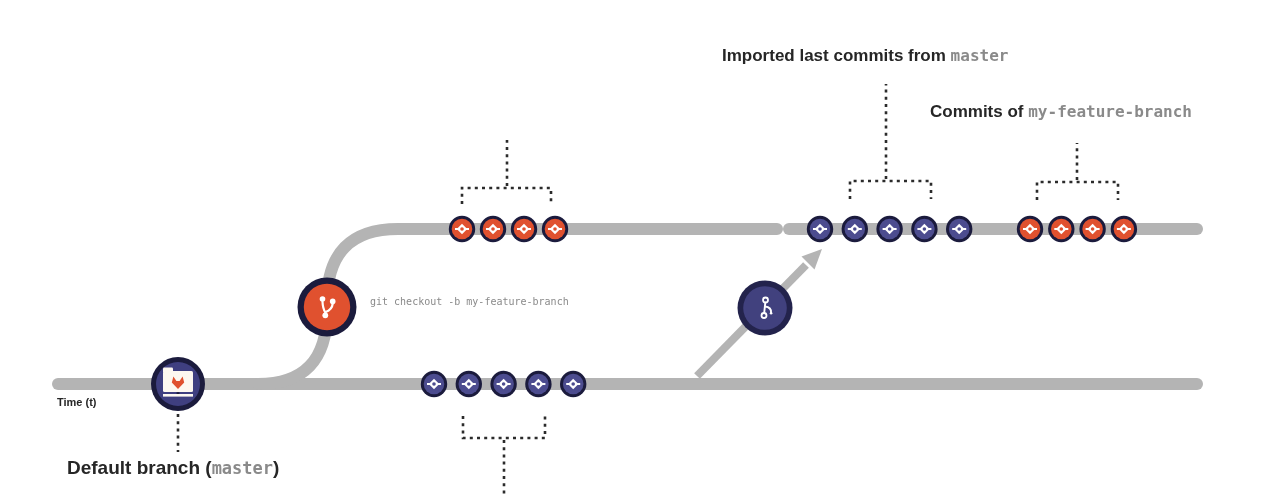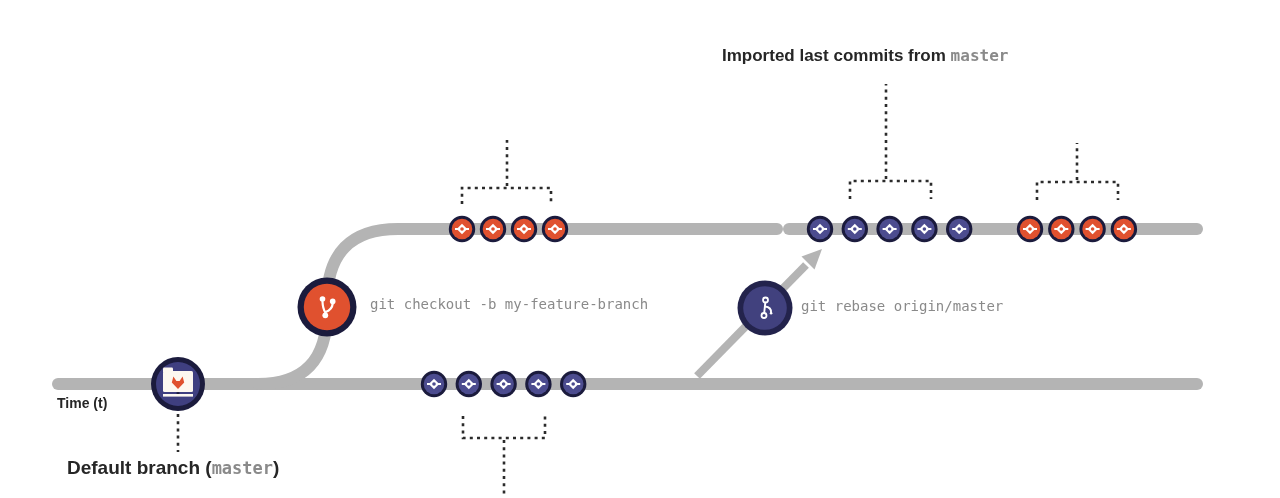--- a/index.html
+++ b/index.html
@@ -19,23 +19,23 @@
     overflow:hidden;font-family:"Liberation Sans",sans-serif;
   }
   #scene{position:absolute;left:0;top:0;}
   .label{position:absolute;white-space:nowrap;line-height:1.1;}
   .label .b{font-weight:700;color:var(--text-dark);}
   .label .m{font-family:"DejaVu Sans Mono",monospace;color:var(--text-gray);font-weight:700;}
   .lbl-big{font-size:17px;}
   .lbl-big .m{font-size:16px;}
   .cmd{
     position:absolute;white-space:nowrap;
-    font-family:"DejaVu Sans Mono",monospace;color:var(--text-gray);font-size:14px;
+    font-family:"DejaVu Sans Mono",monospace;color:var(--text-gray);font-size:10px;
   }
-  #label-time{font-size:14px;}
+  #label-time{font-size:11px;}
   #label-default{font-size:19px;}
   #label-default .m{font-size:17px;}
 </style>
 </head>
 <body>
 
 <div id="canvas">
 
   <svg id="scene" width="1280" height="498" viewBox="0 0 1280 498">
 
@@ -231,24 +231,27 @@
       <circle cx="6.1" cy="5.2" r="1.3" fill="#ffffff"></circle>
     </g>
   </svg>
 
   <div class="label lbl-big" id="label-imported" style="left:722px;top:47px">
     <span class="b">Imported last commits from</span>
     <span class="m">master</span>
   </div>
 
 
+  <div class="label lbl-big" id="label-commits-of" style="left:930px;top:103px">
+    <span class="b">Commits of</span>
+    <span class="m">my-feature-branch</span>
+  </div>
 
   <div class="cmd" id="cmd-checkout" style="left:370px;top:296px">git checkout -b my-feature-branch</div>
 
-  <div class="cmd" id="cmd-rebase" style="left:801px;top:298px">git rebase origin/master</div>
 
   <div class="label" id="label-time" style="left:57px;top:396px">
     <span class="b">Time (t)</span>
   </div>
 
   <div class="label" id="label-default" style="left:67px;top:458px"><span class="b">Default branch (</span><span class="m">master</span><span class="b">)</span></div>
 
 </div>
 
 </body></html>

